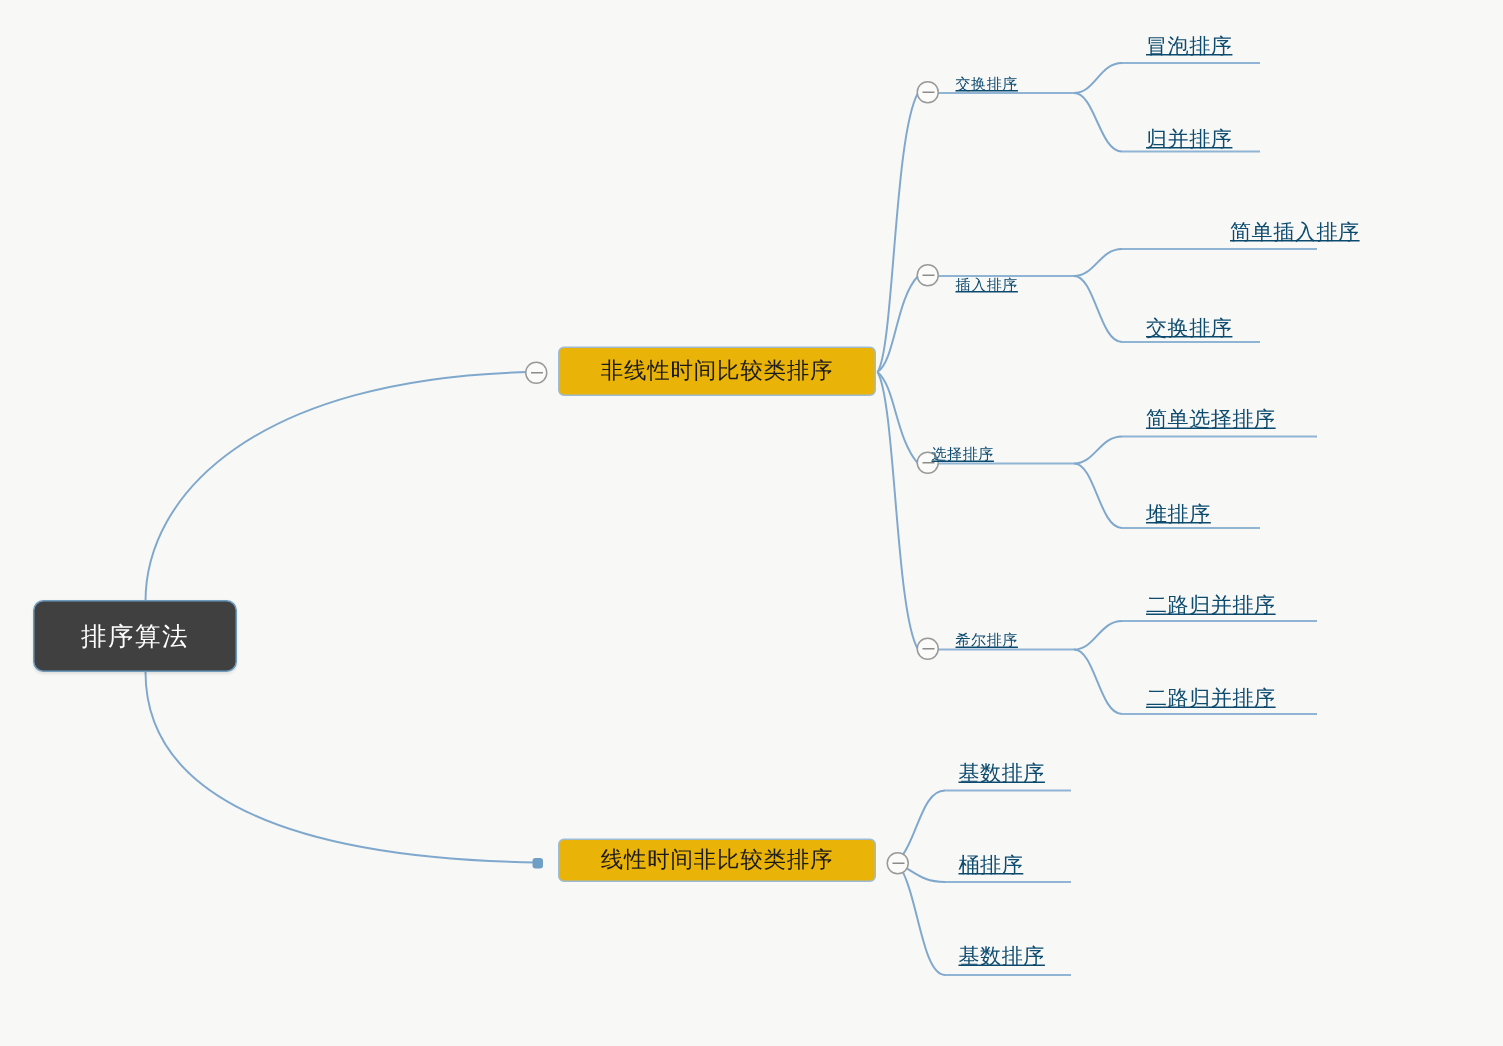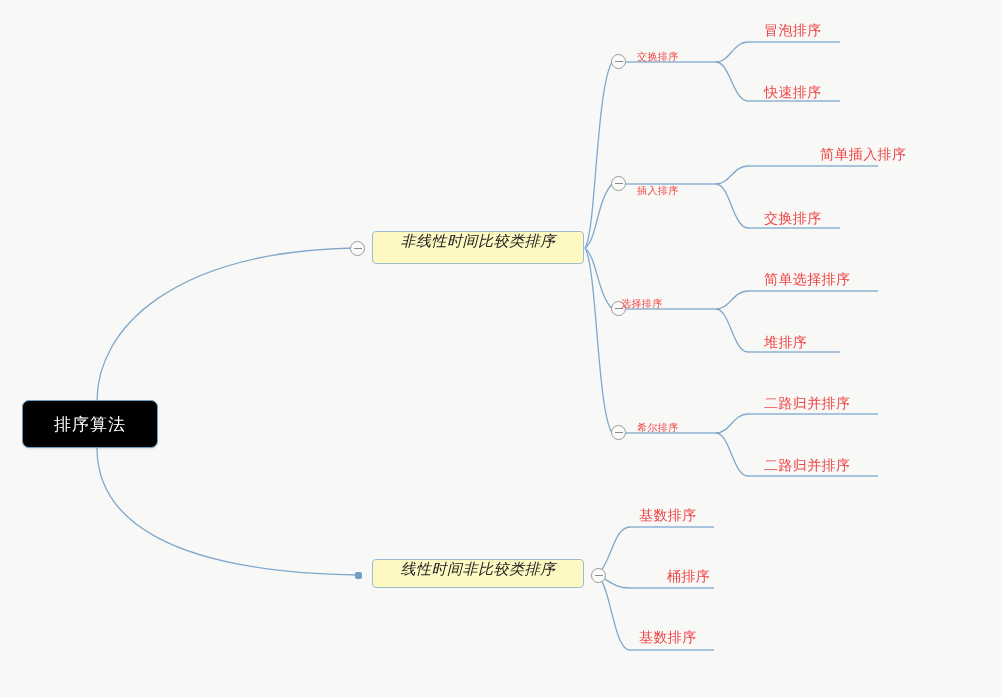--- a/index.html
+++ b/index.html
@@ -26,56 +26,57 @@
     top: 0;
     width: 1002px;
     height: 697px;
     pointer-events: none;
   }
 
   
   .root-node {
     position: absolute;
     box-sizing: border-box;
-    background: #000000;
+    background: #404040;
     border: 1px solid #6e9bbd;
     border-radius: 7px;
     color: #ffffff;
     font-size: 17px;
     letter-spacing: 1px;
     display: flex;
     align-items: center;
     justify-content: center;
     box-shadow: 0 1px 2px rgba(0,0,0,0.10);
   }
 
   
   .branch-node {
     position: absolute;
     box-sizing: border-box;
-    background: #fef9c3;
+    background: #eab308;
     border: 1px solid #9dbcd4;
     border-radius: 4px;
     color: #1b1b1b;
     font-size: 15px;
     letter-spacing: 0.5px;
     display: flex;
+    align-items: center;
     justify-content: center;
-    font-style: italic;
   }
 
   
   .u-node {
     position: absolute;
     box-sizing: border-box;
-    color: #ef4444;
+    color: #0c4a6e;
     font-size: 14px;
     letter-spacing: 0.4px;
     white-space: nowrap;
     line-height: 1;
+    text-decoration: underline;
   }
   .u-node.lvl3 { font-size: 10px; }
 
   
   .toggle {
     position: absolute;
     width: 15px;
     height: 15px;
     box-sizing: border-box;
     border: 1px solid #9a9a9a;
@@ -184,21 +185,21 @@
 
   <div class="toggle" style="left:611px; top:425px;"></div>
   <div class="u-node lvl3" style="left:637px; top:423px;">
     <span>希尔排序</span>
   </div>
 
   <div class="u-node" style="left:764px; top:23px;">
     <span>冒泡排序</span>
   </div>
   <div class="u-node" style="left:764px; top:85px;">
-    <span>快速排序</span>
+    <span>归并排序</span>
   </div>
 
   <div class="u-node" style="left:774px; top:147px;margin-left:46px;">
     <span>简单插入排序</span>
   </div>
   <div class="u-node" style="left:764px; top:211px;">
     <span>交换排序</span>
   </div>
 
   <div class="u-node" style="left:764px; top:272px;">
@@ -211,20 +212,20 @@
   <div class="u-node" style="left:764px; top:396px;">
     <span>二路归并排序</span>
   </div>
   <div class="u-node" style="left:764px; top:458px;">
     <span>二路归并排序</span>
   </div>
 
   <div class="u-node" style="left:639px; top:508px;">
     <span>基数排序</span>
   </div>
-  <div class="u-node" style="left:639px; top:569px;margin-left:28px;">
+  <div class="u-node" style="left:639px; top:569px;">
     <span>桶排序</span>
   </div>
   <div class="u-node" style="left:639px; top:630px;">
     <span>基数排序</span>
   </div>
 
 </div>
 
 </body></html>

